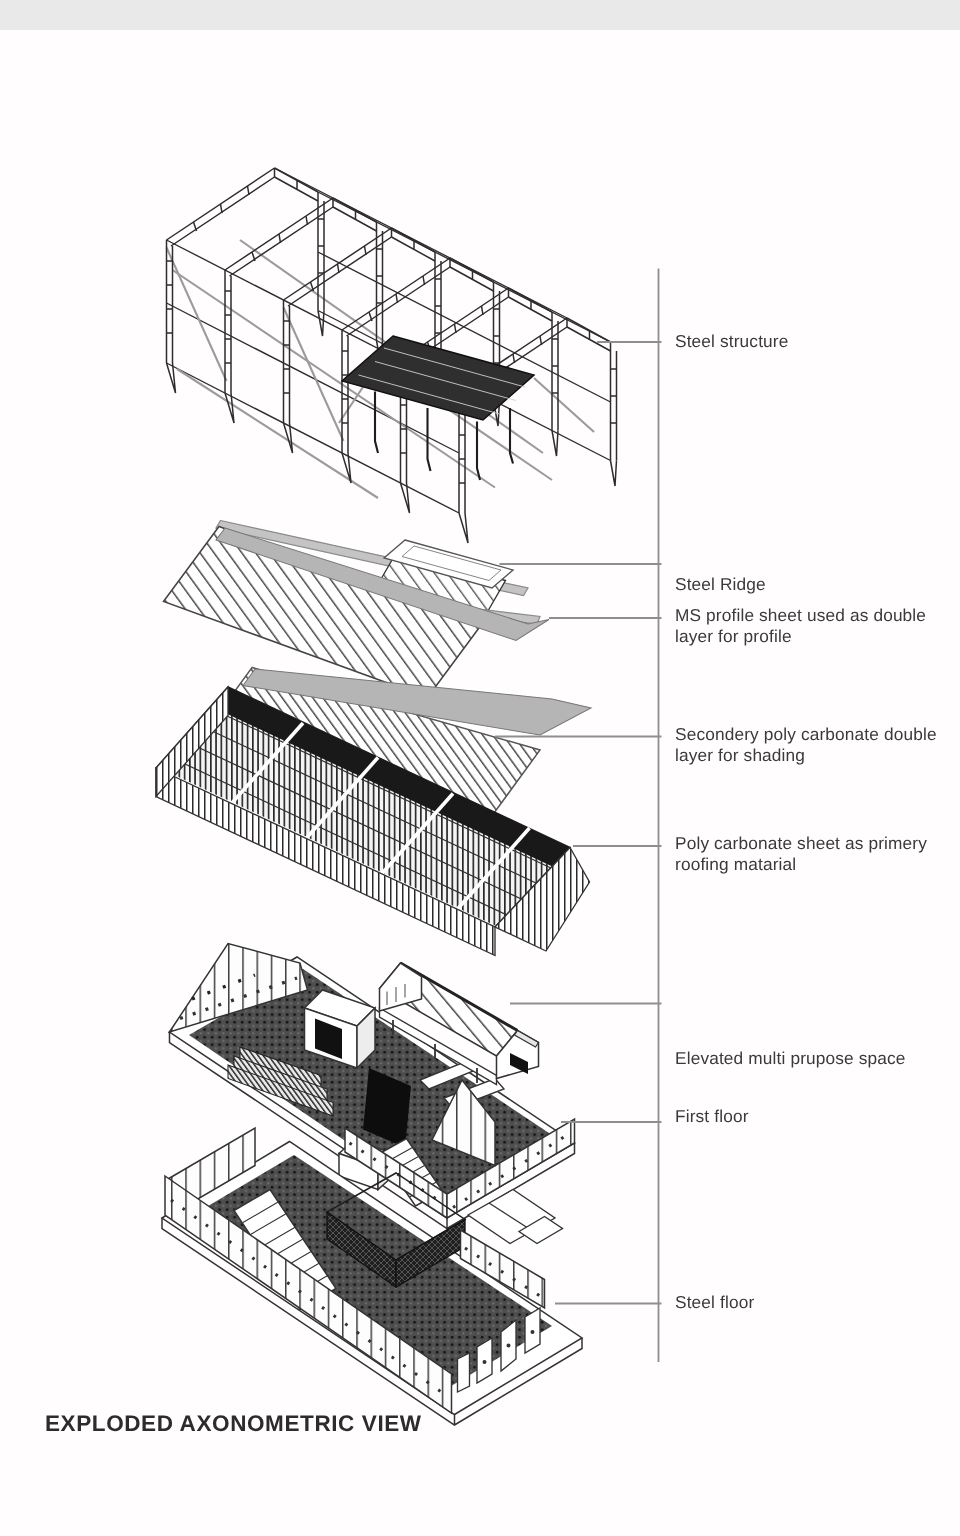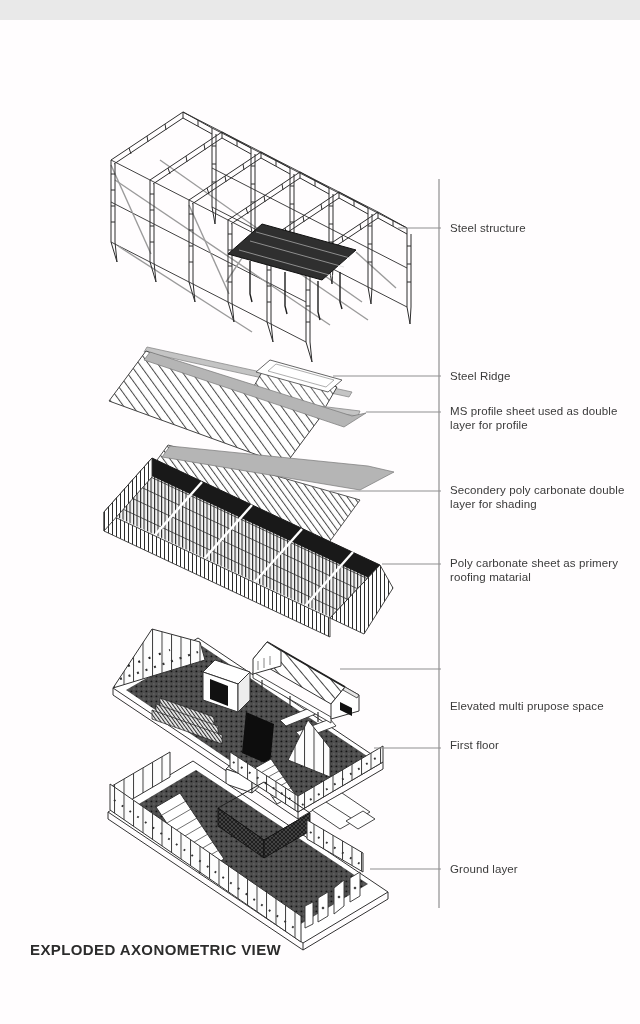--- a/index.html
+++ b/index.html
@@ -269,23 +269,23 @@
     <path d="M366,392 L441,392"></path>
     <path d="M330,471 L441,471"></path>
     <path d="M382,544 L441,544"></path>
     <path d="M340,649 L441,649"></path>
     <path d="M374,728 L441,728"></path>
     <path d="M370,849 L441,849"></path>
   </g>
 </svg>
 
 <div class="anno" style="top:201px">Steel structure</div>
-<div class="anno" style="top:349px">Steel Ridge</div>
+<div class="anno" style="top:363px">Steel Ridge</div>
 <div class="anno" style="top:384px">MS profile sheet used as double layer for profile</div>
 <div class="anno" style="top:463px">Secondery poly carbonate double layer for shading</div>
 <div class="anno" style="top:536px">Poly carbonate sheet as primery roofing matarial</div>
 <div class="anno" style="top:679px">Elevated multi prupose space</div>
 <div class="anno" style="top:718px">First floor</div>
-<div class="anno" style="top:842px">Ground layer</div>
+<div class="anno" style="top:842px">Steel floor</div>
 
 <div id="title">EXPLODED AXONOMETRIC VIEW</div>
 
 </div>
 
 </body></html>

